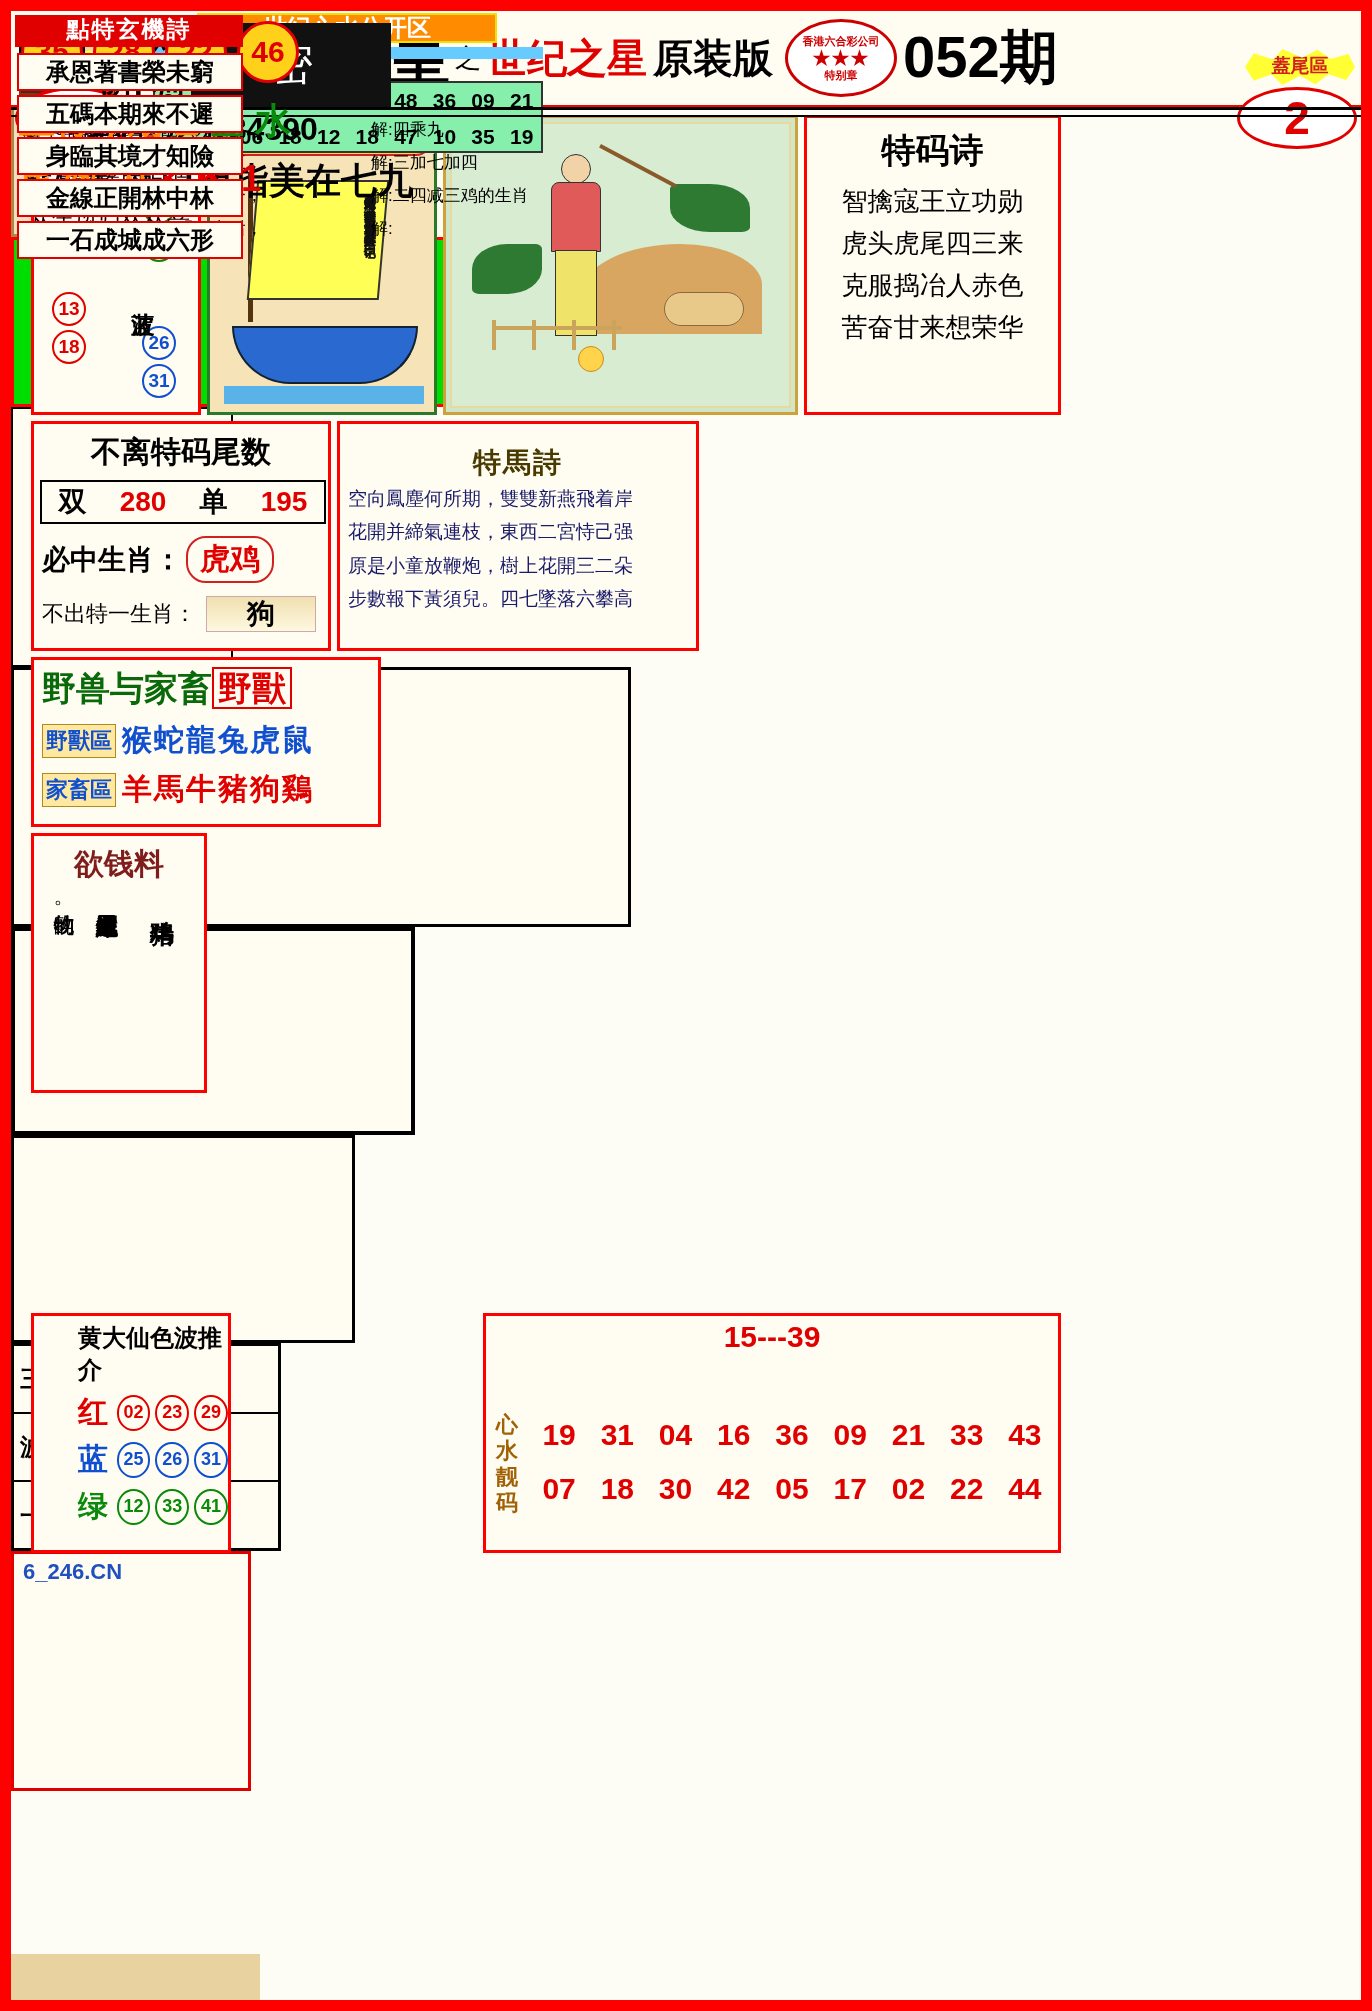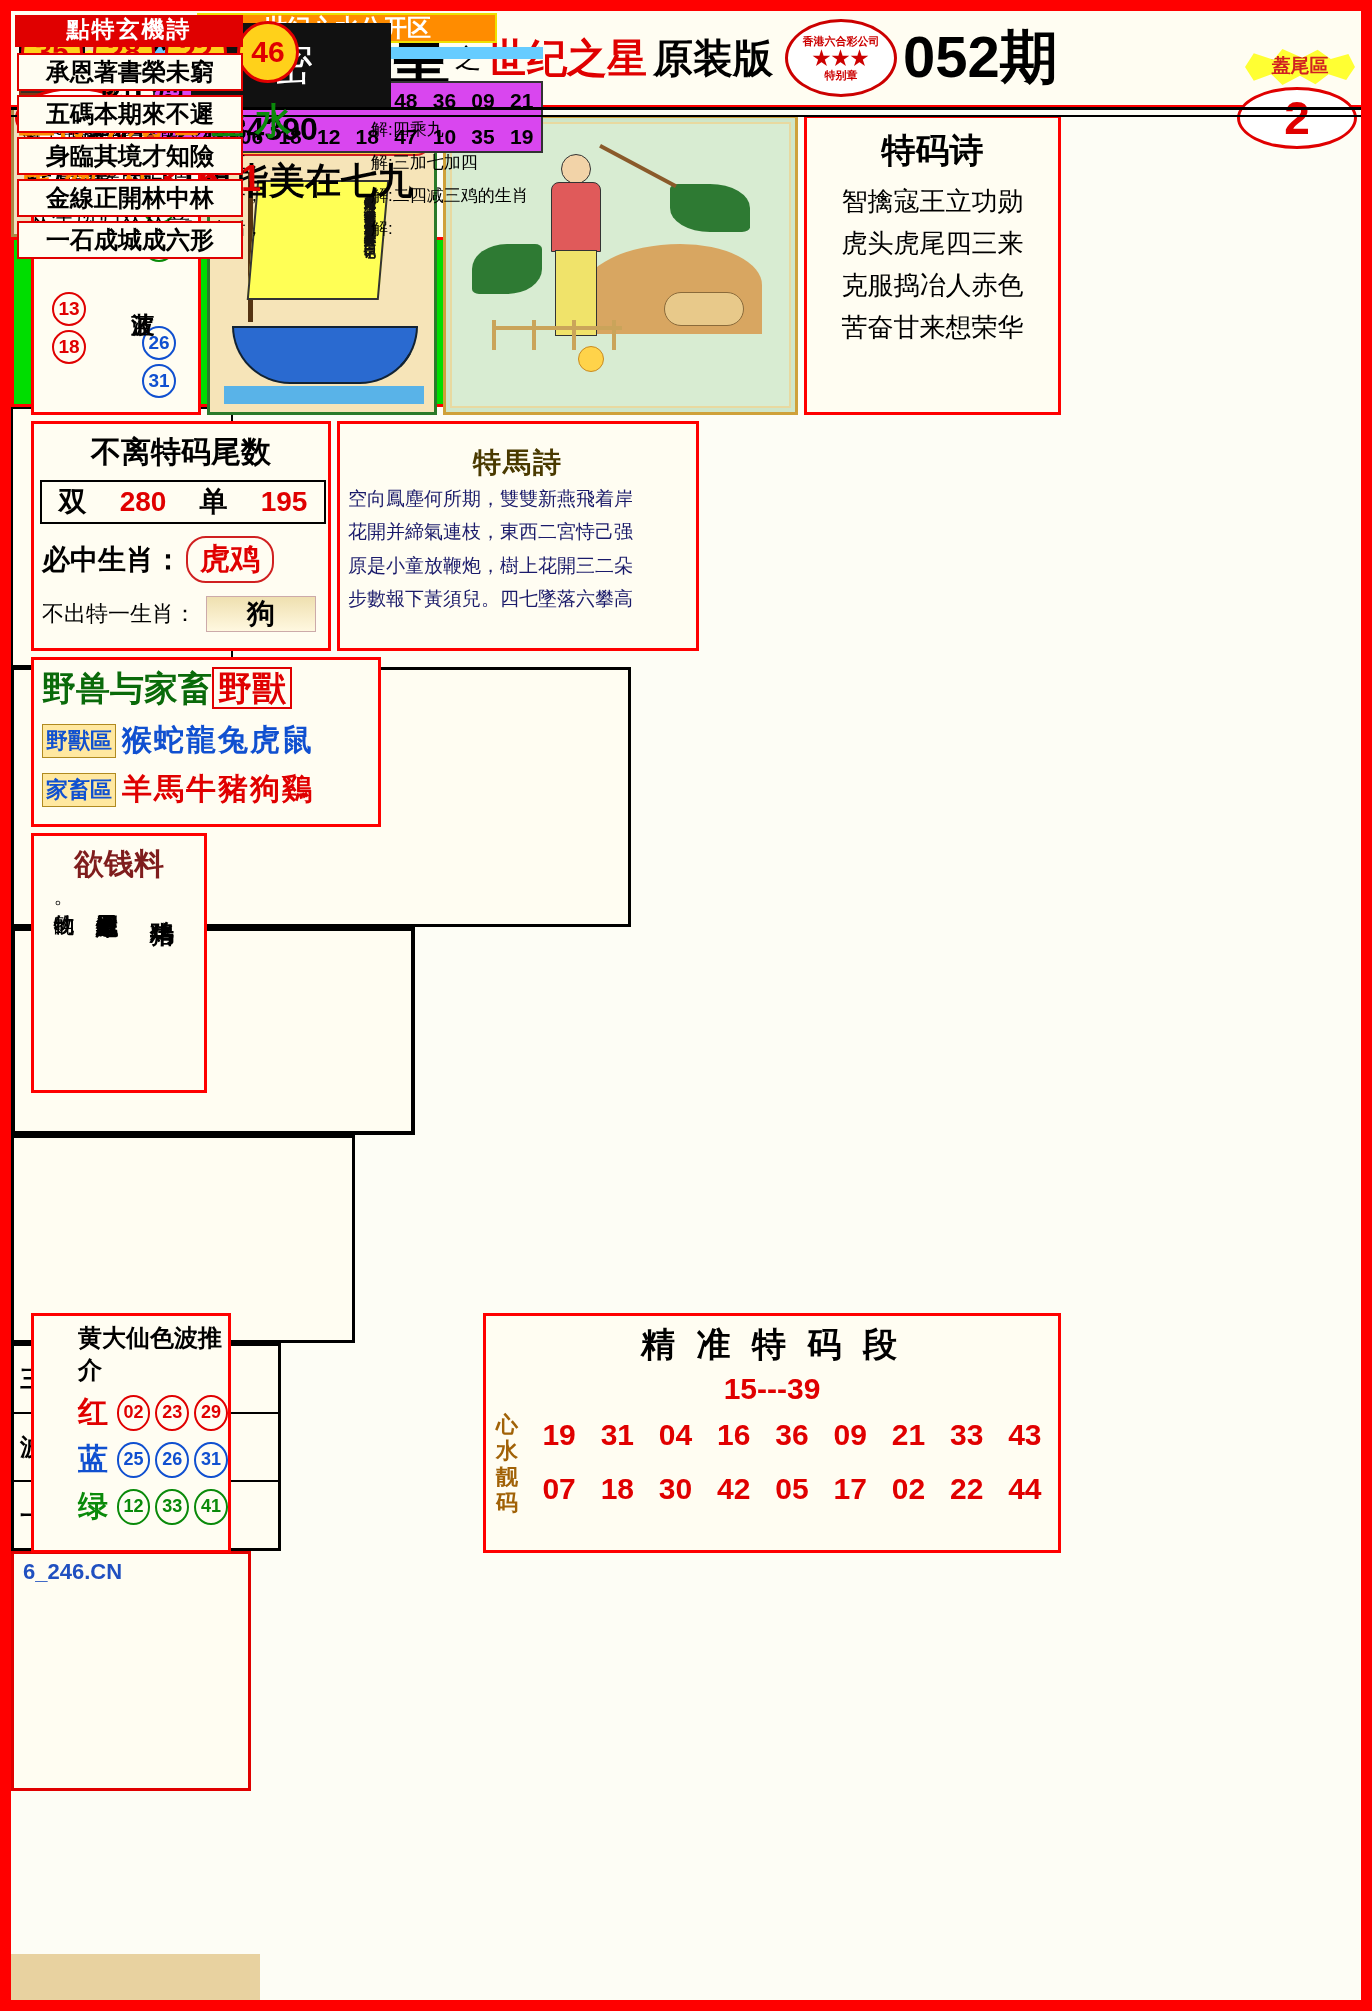--- a/index.html
+++ b/index.html
@@ -167,21 +167,21 @@
   .oz-burst.r{ right:6px; }
   .oz-oval{
     position:absolute; top:76px; width:120px; height:62px; border-radius:50%;
     background:#ffffff; border:3px solid #e00000; color:#e00000;
     display:flex; align-items:center; justify-content:center; font-weight:bold;
   }
   .oz-oval.l{ left:4px; font-size:36px;}
   .oz-oval.r{ right:4px; font-size:46px;}
   .oz-table{
     position:absolute; left:142px; top:70px; width:390px; height:72px;
-    background:#d946ef; border:2px solid #333;
+    background:#86efac; border:2px solid #333;
   }
   .oz-table .row{ display:flex; height:36px; align-items:center; }
   .oz-table .row span{ flex:1; text-align:center; font-size:21px; font-weight:bold; color:#000;}
   .oz-slider{
     position:absolute; left:152px; top:42px; width:18px; height:86px;
     background:linear-gradient(#ffffff,#55ccff); border:2px solid #333;
   }
   .oz-bluebar{ position:absolute; left:142px; top:36px; width:390px; height:12px; background:#66ccff;}
 
   
@@ -587,21 +587,20 @@
     <div class="dt-lines">
       <div class="ln">承恩著書榮未窮</div>
       <div class="ln">五碼本期來不遲</div>
       <div class="ln">身臨其境才知險</div>
       <div class="ln">金線正開林中林</div>
       <div class="ln">一石成城成六形</div>
     </div>
   </div>
 
   <div id="jingzhun" class="box" style="border-color:#ff0000;">
-    <div class="t">精 准 特 码 段</div>
     <div class="rng">15---39</div>
     <div class="xs-label">心水靓码</div>
     <div class="num-grid">
       <div class="row">
         <span>19</span>
         <span>31</span>
         <span>04</span>
         <span>16</span>
         <span>36</span>
         <span>09</span>

